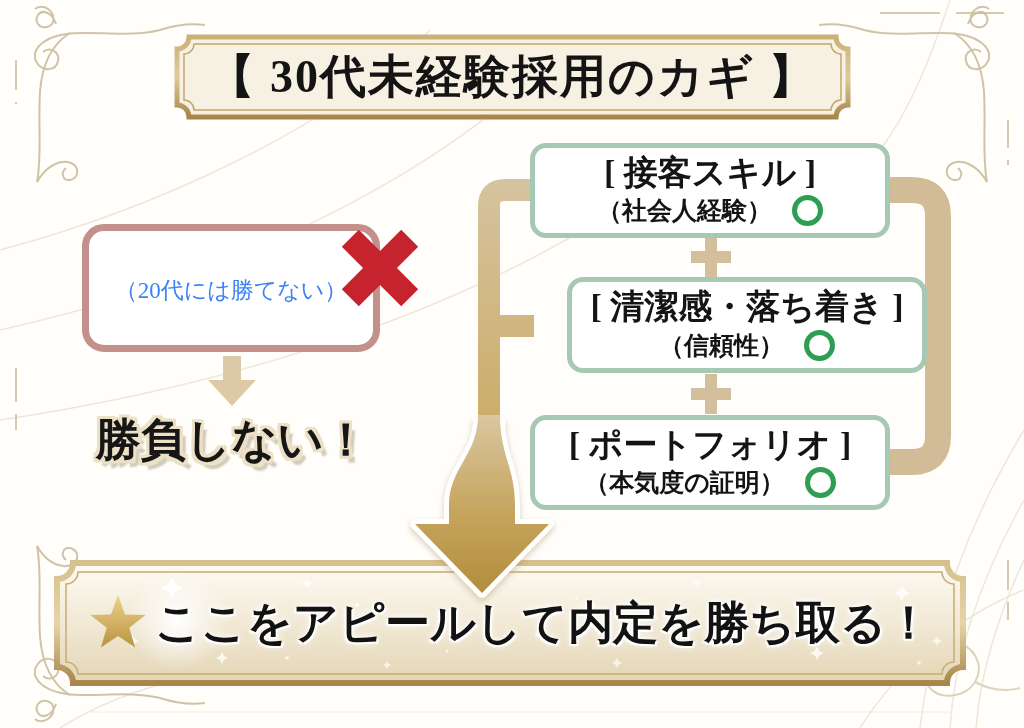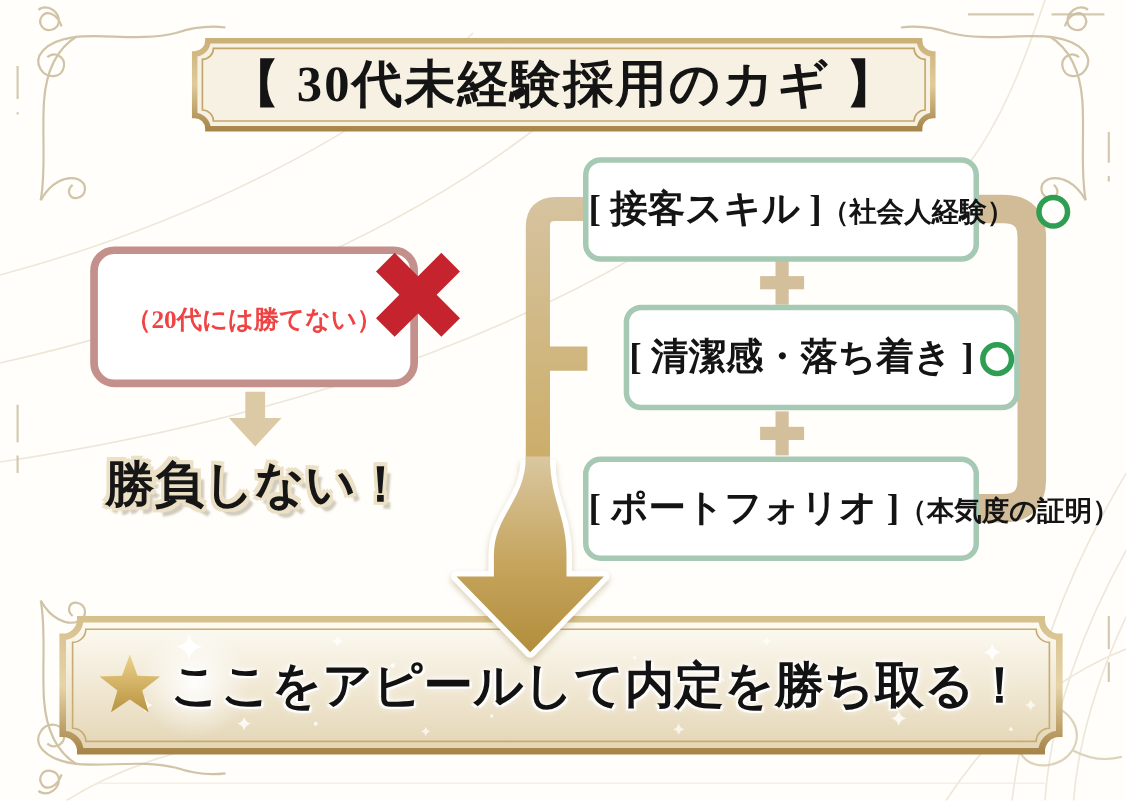--- a/index.html
+++ b/index.html
@@ -19,37 +19,37 @@
     font-size:46px;font-weight:700;color:#141414;letter-spacing:2px;white-space:nowrap;
   }
 
   
   .rose-box{
     position:absolute;left:82px;top:224px;width:298px;height:128px;box-sizing:border-box;
     background:#ffffff;border:7px solid #c4908c;border-radius:22px;z-index:2;
     display:flex;flex-direction:column;align-items:center;justify-content:center;
   }
   .rose-box .box-heading{font-size:40px;font-weight:700;color:#141414;line-height:1.1;white-space:nowrap;}
-  .rose-box .box-note{font-size:23px;font-weight:700;color:#ef4444;margin-top:4px;white-space:nowrap;}
+  .rose-box .box-note{font-size:23px;font-weight:400;color:#3b82f6;margin-top:4px;white-space:nowrap;}
   .x-mark{position:absolute;left:338px;top:226px;z-index:3;}
   .small-arrow{position:absolute;left:206px;top:356px;z-index:2;}
   .conclusion{
     position:absolute;left:62px;top:410px;width:340px;z-index:2;
     text-align:center;font-size:45px;font-weight:700;color:#161616;white-space:nowrap;
     text-shadow:
       -3px -3px 0 #ece0c6, 3px -3px 0 #ece0c6, -3px 3px 0 #ece0c6, 3px 3px 0 #ece0c6,
       -3px 0 0 #ece0c6, 3px 0 0 #ece0c6, 0 -3px 0 #ece0c6, 0 3px 0 #ece0c6,
       6px 7px 2px rgba(170,158,130,0.55);
   }
 
   
   .strength-box{
     position:absolute;left:530px;width:360px;box-sizing:border-box;
     background:#ffffff;border:5px solid #a6c9b4;border-radius:16px;z-index:2;
-    display:flex;flex-direction:row;align-items:center;justify-content:space-between;
+    display:flex;flex-direction:column;align-items:center;justify-content:center;
   }
   .strength-box .box-heading{font-size:34px;font-weight:700;color:#141414;line-height:1.1;white-space:nowrap;}
   .strength-box .box-note{
     display:flex;align-items:center;justify-content:center;gap:20px;
     font-size:25px;font-weight:700;color:#141414;margin-top:3px;white-space:nowrap;
   }
   .ring{
     display:inline-block;width:21px;height:21px;border:5px solid #2d9e52;border-radius:50%;
     background:transparent;
   }
@@ -161,20 +161,21 @@
       <span>（社会人経験）</span>
       <span class="ring"></span>
     </div>
   </div>
 
   <div class="plus" style="top:237px;"></div>
 
   <div class="strength-box" style="top:277px;height:96px;margin-left:37px;">
     <div class="box-heading">[ 清潔感・落ち着き ]</div>
     <div class="box-note">
+      <span>（信頼性）</span>
       <span class="ring"></span>
     </div>
   </div>
 
   <div class="plus" style="top:374px;"></div>
 
   <div class="strength-box" style="top:415px;height:95px;">
     <div class="box-heading">[ ポートフォリオ ]</div>
     <div class="box-note">
       <span>（本気度の証明）</span>

